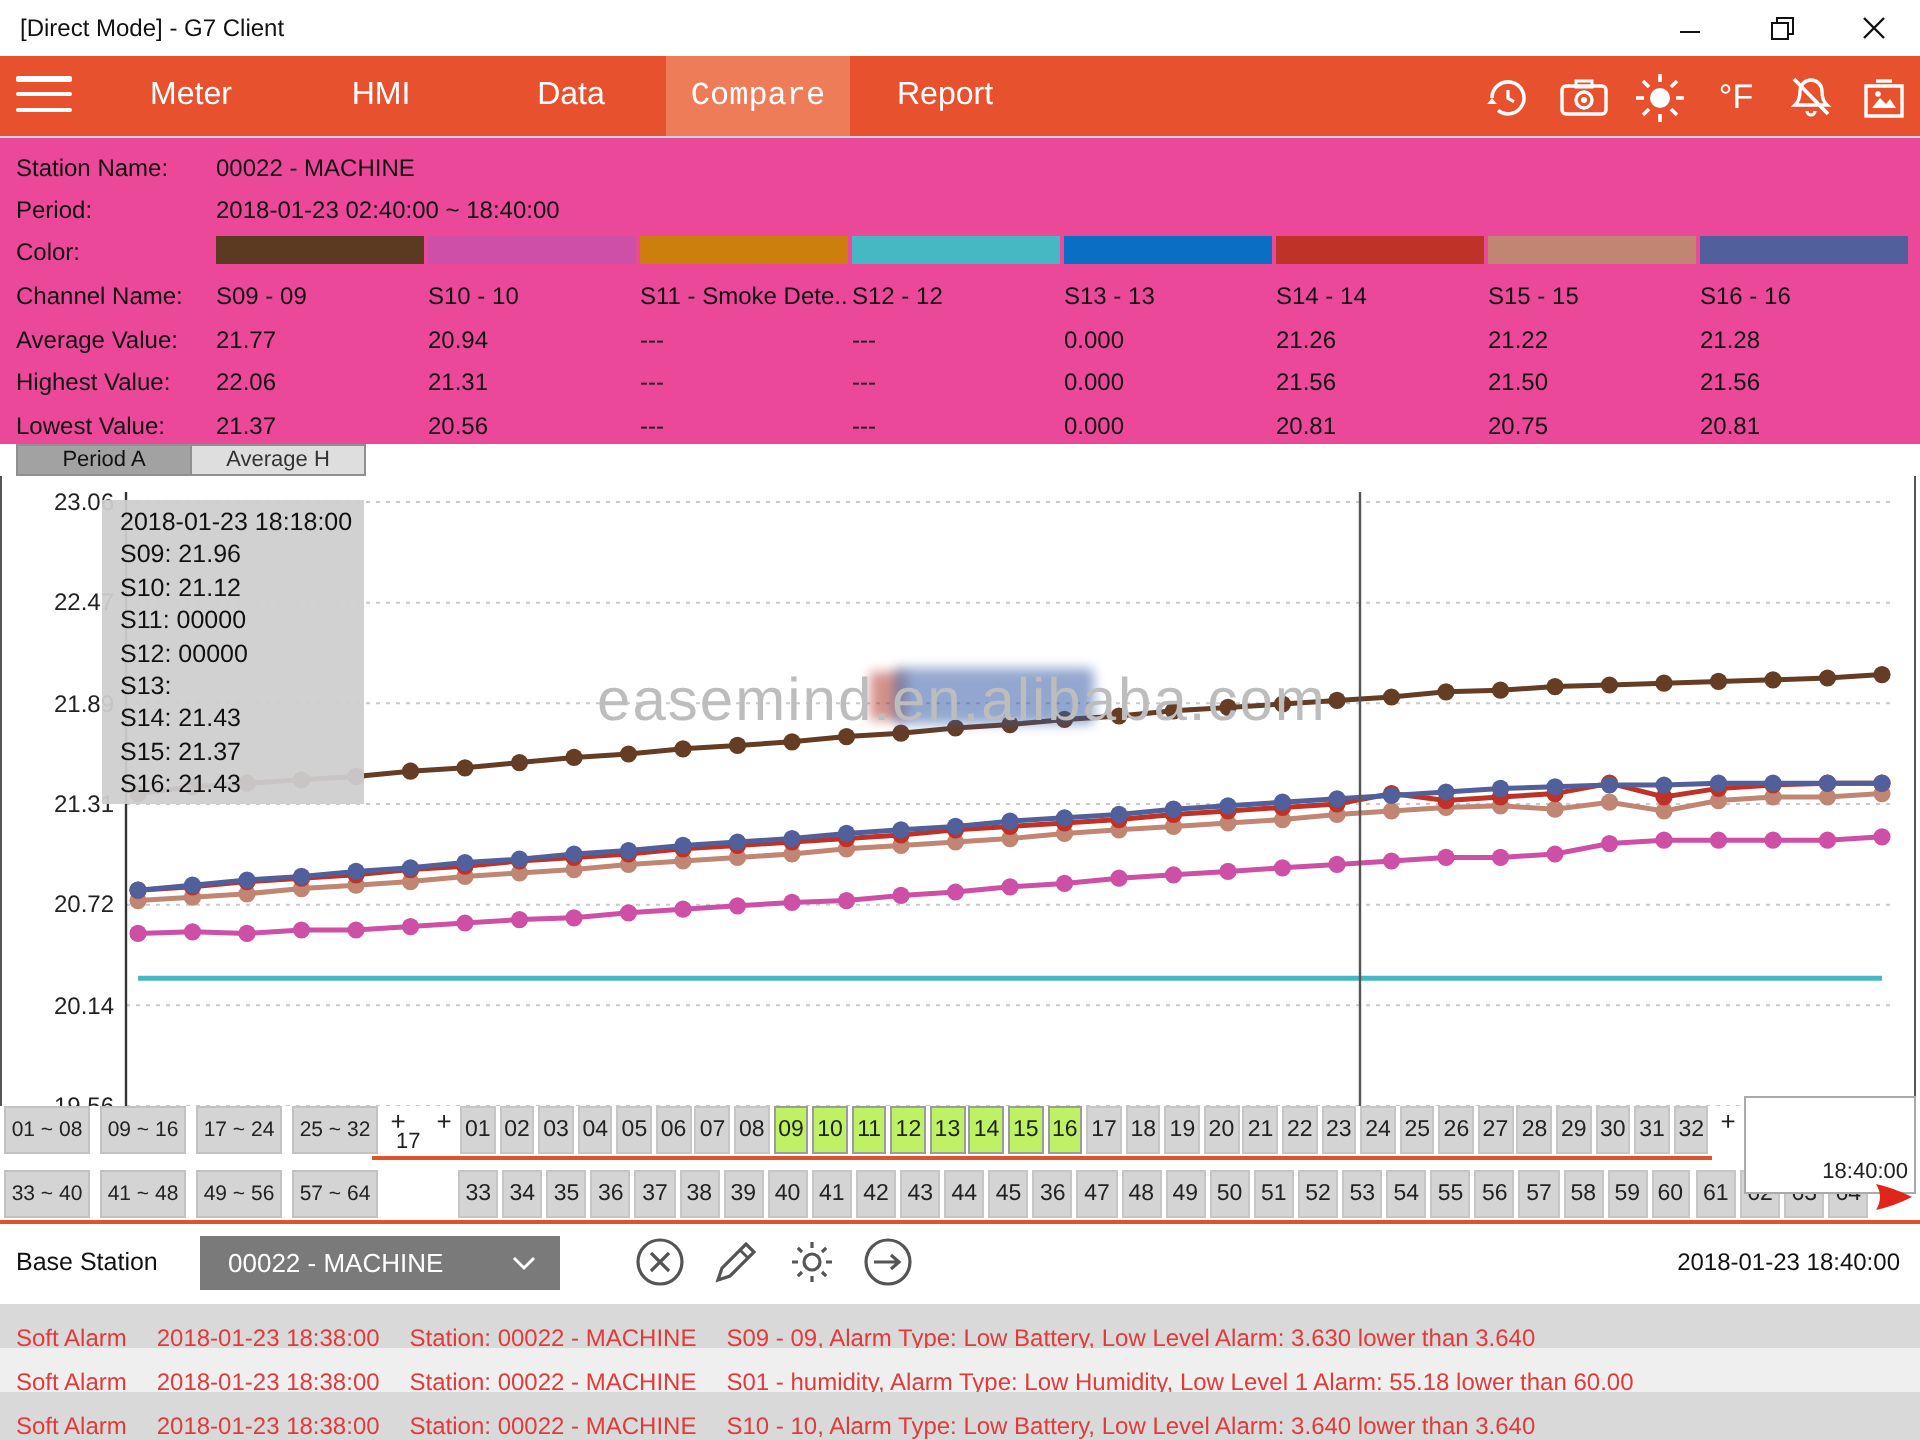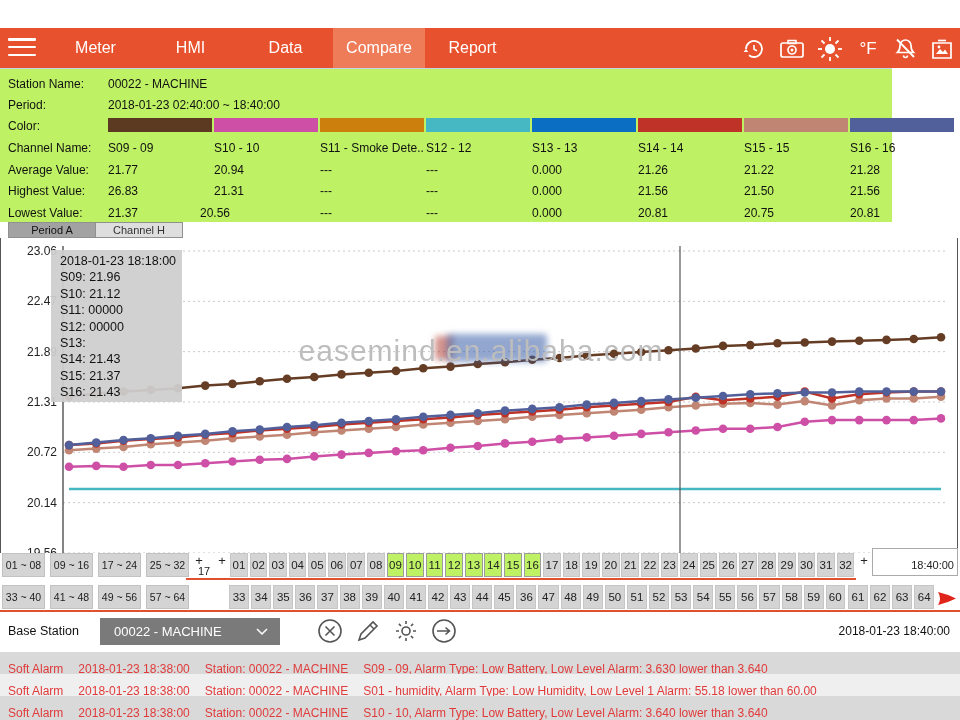--- a/index.html
+++ b/index.html
@@ -10,27 +10,27 @@
 
   
   .titlebar { left:0; top:0; width:960px; height:28px; background:#fff; }
   .title-text { left:10px; top:7px; font-size:12px; color:#111; }
   .winbtn { top:0; width:46px; height:28px; display:flex; align-items:center; justify-content:center; }
 
   
   .navbar { left:0; top:28px; width:960px; height:40px; background:#E8512D; }
   .nav-item { top:28px; height:40px; display:flex; align-items:center; justify-content:center;
               color:#fff; font-size:16px; cursor:pointer; }
-  .nav-item.active { background:#EE7C59; }
+  .nav-item.active { background:#EE7C59;font-family:Liberation Mono, monospace; }
   .hamburger { left:8px; top:38px; width:28px; height:20px; }
   .hamburger div { height:2.6px; background:#fff; margin-bottom:5.2px; border-radius:1px; }
   .nav-icon { top:36px; width:30px; height:26px; display:flex; align-items:center; justify-content:center; }
 
   
-  .info { left:0; top:68px; width:892px; height:154px; background:#bef264; border-top:1px solid #BFD4E8; }
+  .info { left:0; top:68px; width:960px; height:154px; background:#ec4899; border-top:1px solid #BFD4E8; }
   .lbl { font-size:12px; color:#111; }
   .val { font-size:12px; color:#111; }
   .swatch { top:49px; height:14px; width:104px; }
 
   
   .tab { top:222px; height:16px; width:88px; font-size:11px; display:flex; align-items:center;
          justify-content:center; border:1px solid #909090; color:#111; cursor:pointer; }
   .tab.active { background:#A2A2A2; }
   .tab.inactive { background:#DEDEDE; color:#333; }
 
@@ -51,21 +51,21 @@
   
   .selector { left:0; top:553px; width:960px; height:59px; background:#fff; }
   .grp { position:absolute; height:24px; width:43px; background:#D4D4D4; border:1px solid #C2C2C2;
          font-size:10.5px; color:#222; display:flex; align-items:center; justify-content:center; cursor:pointer;text-align:right; }
   .cell { position:absolute; height:24px; background:#D4D4D4; border:1px solid #C6C6C6; font-size:11.5px;
           color:#222; display:flex; align-items:center; justify-content:center; cursor:pointer; }
   .cell.sel { background:#bef264; border-color:#9C9C9C; }
   .plusbtn { position:absolute; width:14px; height:20px; font-size:13px; color:#222; text-align:center; cursor:pointer; }
   .redline { position:absolute; background:#E0512F; }
   .axis-partial { position:absolute; font-size:11px; color:#222; }
-  .endbox { position:absolute; left:872px; top:-5px; width:86px; height:28px; background:#fff;
+  .endbox { position:absolute; left:872px; top:-5px; width:86px; height:49px; background:#fff;
             border:1px solid #aaa; overflow:hidden; }
   .endbox span { position:absolute; right:3px; bottom:4px; font-size:11px; color:#222; }
 
   
   .footer { left:0; top:612px; width:960px; height:40px; background:#fff;text-align:center; }
   .dropdown { position:absolute; left:100px; top:6px; width:180px; height:27px; background:#7A7A7A;
               color:#fff; font-size:13px; display:flex; align-items:center; padding-left:14px; cursor:pointer; }
   .foot-icon { position:absolute; top:5px; width:28px; height:28px; display:flex; align-items:center;
                justify-content:center; cursor:pointer; }
 
@@ -73,20 +73,39 @@
   .alarm-row { position:absolute; left:0; width:960px; height:34px; display:flex; align-items:center;
                padding-left:8px; font-size:12px; color:#E03A3A; white-space:nowrap; overflow:hidden; }
   .alarm-row span { margin-right:15px; }
   svg { display:block; }
 </style>
 </head>
 <body>
 
 <div id="app">
 
+  <div class="abs titlebar">
+    <div class="abs title-text">[Direct Mode] - G7 Client</div>
+    <div class="abs winbtn" style="left:822px">
+      <svg width="12" height="12">
+          <line x1="1" y1="8" x2="11" y2="8" stroke="#111" stroke-width="1"></line>
+        </svg>
+    </div>
+    <div class="abs winbtn" style="left:868px">
+      <svg width="13" height="13">
+          <rect x="1" y="3.5" width="8" height="8" fill="none" stroke="#111"></rect>
+          <path d="M3.5 3.5 V1 H11.5 V9 H9" fill="none" stroke="#111"></path>
+        </svg>
+    </div>
+    <div class="abs winbtn" style="left:914px">
+      <svg width="12" height="12">
+          <path d="M1 1 L11 11 M11 1 L1 11" stroke="#111" stroke-width="1.2"></path>
+        </svg>
+    </div>
+  </div>
 
   <div class="abs navbar"></div>
   <div class="abs hamburger">
       <div></div>
       <div></div>
       <div></div>
     </div>
   <div id="nav-items">
       <div class="abs nav-item" style="left:48px; width:95px">Meter</div>
       <div class="abs nav-item" style="left:143px; width:95px">HMI</div>
@@ -151,29 +170,29 @@
     <div class="abs lbl" style="left:8px; top:50px">Color:</div>
     <div class="abs lbl" style="left:8px; top:72px">Channel Name:</div>
     <div class="abs lbl" style="left:8px; top:94px">Average Value:</div>
     <div class="abs lbl" style="left:8px; top:115px">Highest Value:</div>
     <div class="abs lbl" style="left:8px; top:137px">Lowest Value:</div>
     <div id="channel-cols">
         <div>
           <div class="abs swatch" style="left:108px; background:#5C3A21"></div>
           <div class="abs val" style="left:108px; top:72px; width:104px; overflow:hidden; white-space:nowrap">S09 - 09</div>
           <div class="abs val" style="left:108px; top:94px">21.77</div>
-          <div class="abs val" style="left:108px; top:115px">26.83</div>
+          <div class="abs val" style="left:108px; top:115px">22.06</div>
           <div class="abs val" style="left:108px; top:137px">21.37</div>
         </div>
         <div>
           <div class="abs swatch" style="left:214px; background:#CE4FA6"></div>
           <div class="abs val" style="left:214px; top:72px; width:104px; overflow:hidden; white-space:nowrap">S10 - 10</div>
           <div class="abs val" style="left:214px; top:94px">20.94</div>
           <div class="abs val" style="left:214px; top:115px">21.31</div>
-          <div class="abs val" style="left:200px; top:137px">20.56</div>
+          <div class="abs val" style="left:214px; top:137px">20.56</div>
         </div>
         <div>
           <div class="abs swatch" style="left:320px; background:#CD7F0E"></div>
           <div class="abs val" style="left:320px; top:72px; width:104px; overflow:hidden; white-space:nowrap">S11 - Smoke Dete...</div>
           <div class="abs val" style="left:320px; top:94px">---</div>
           <div class="abs val" style="left:320px; top:115px">---</div>
           <div class="abs val" style="left:320px; top:137px">---</div>
         </div>
         <div>
           <div class="abs swatch" style="left:426px; background:#45B8C3"></div>
@@ -208,21 +227,21 @@
           <div class="abs val" style="left:850px; top:72px; width:104px; overflow:hidden; white-space:nowrap">S16 - 16</div>
           <div class="abs val" style="left:850px; top:94px">21.28</div>
           <div class="abs val" style="left:850px; top:115px">21.56</div>
           <div class="abs val" style="left:850px; top:137px">20.81</div>
         </div>
       </div>
   </div>
 
   <div id="tab-strip">
       <div class="abs tab active" style="left:8px">Period A</div>
-      <div class="abs tab inactive" style="left:95px">Channel H</div>
+      <div class="abs tab inactive" style="left:95px">Average H</div>
     </div>
 
   <div class="abs chart">
     <div id="chart-ylabels">
         <div class="abs ylabel" style="left:16px; top:6px">23.06</div>
         <div class="abs ylabel" style="left:16px; top:56.33px">22.47</div>
         <div class="abs ylabel" style="left:16px; top:106.66px">21.89</div>
         <div class="abs ylabel" style="left:16px; top:156.99px">21.31</div>
         <div class="abs ylabel" style="left:16px; top:207.32px">20.72</div>
         <div class="abs ylabel" style="left:16px; top:257.65px">20.14</div>

